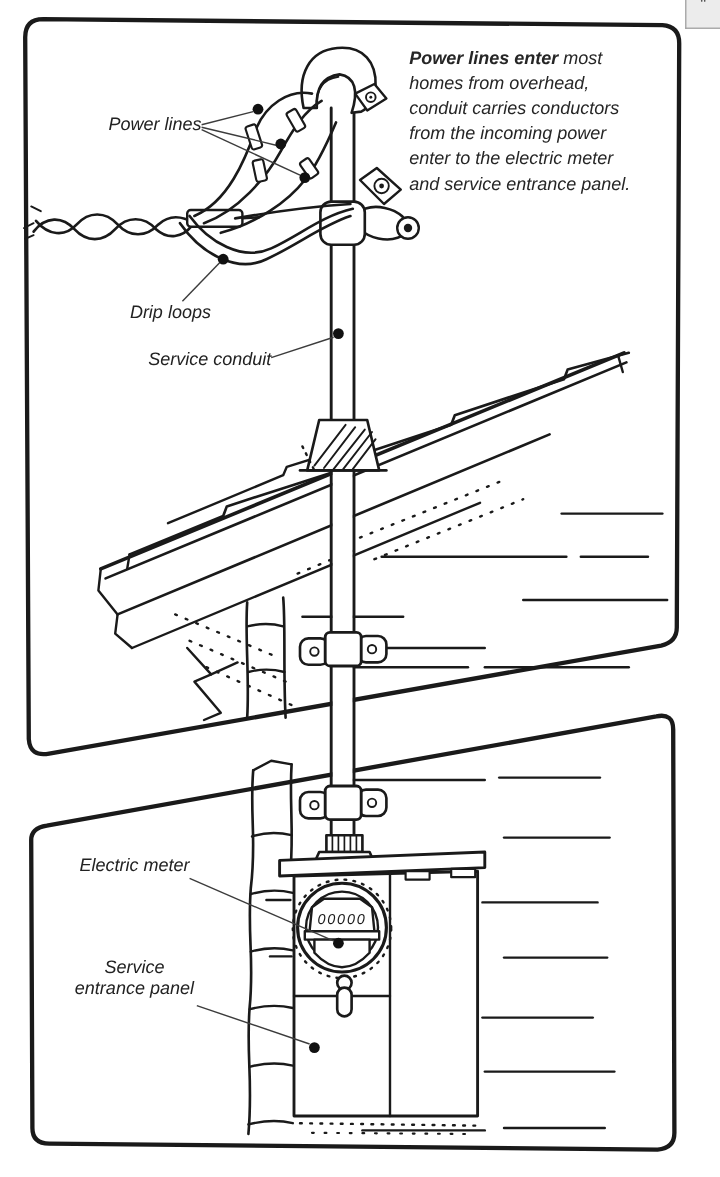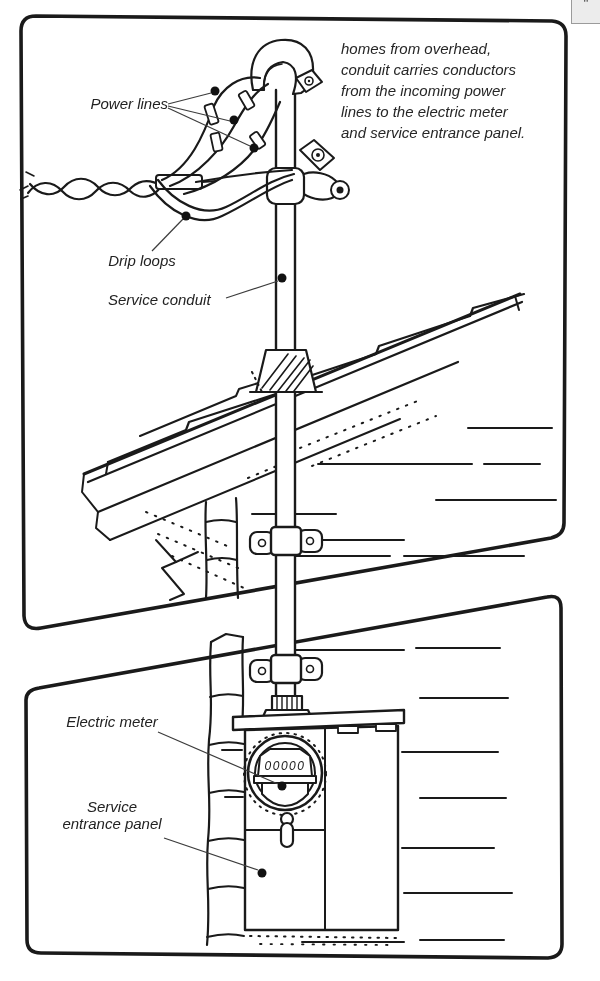--- a/index.html
+++ b/index.html
@@ -245,32 +245,33 @@
       <circle cx="282" cy="786" r="4.5"></circle>
       <circle cx="262" cy="873" r="4.5"></circle>
     </g>
   </svg>
 
   <div class="corner-tab">
     <span>''</span>
   </div>
 
   <div class="txt intro">
+    <div><span class="lead">Power lines enter</span><span> most</span></div>
     <div>homes from overhead,</div>
     <div>conduit carries conductors</div>
     <div>from the incoming power</div>
-    <div>lines to the electric meter</div>
+    <div>enter to the electric meter</div>
     <div>and service entrance panel.</div>
   </div>
 
   <div class="txt lbl" style="left:56px;top:95px;width:112px;text-align:right;">Power lines</div>
 
   <div class="txt lbl" style="left:92px;top:252px;width:100px;text-align:center;">Drip loops</div>
 
-  <div class="txt lbl" style="left:108px;top:291px;width:118px;text-align:left;">Service conduit</div>
+  <div class="txt lbl" style="left:108px;top:291px;width:118px;text-align:right;">Service conduit</div>
 
   <div class="txt lbl" style="left:58px;top:713px;width:108px;text-align:center;">Electric meter</div>
 
   <div class="txt lbl" style="left:44px;top:798px;width:136px;text-align:center;">
     <div>Service</div>
     <div>entrance panel</div>
   </div>
 
 </div>
 

